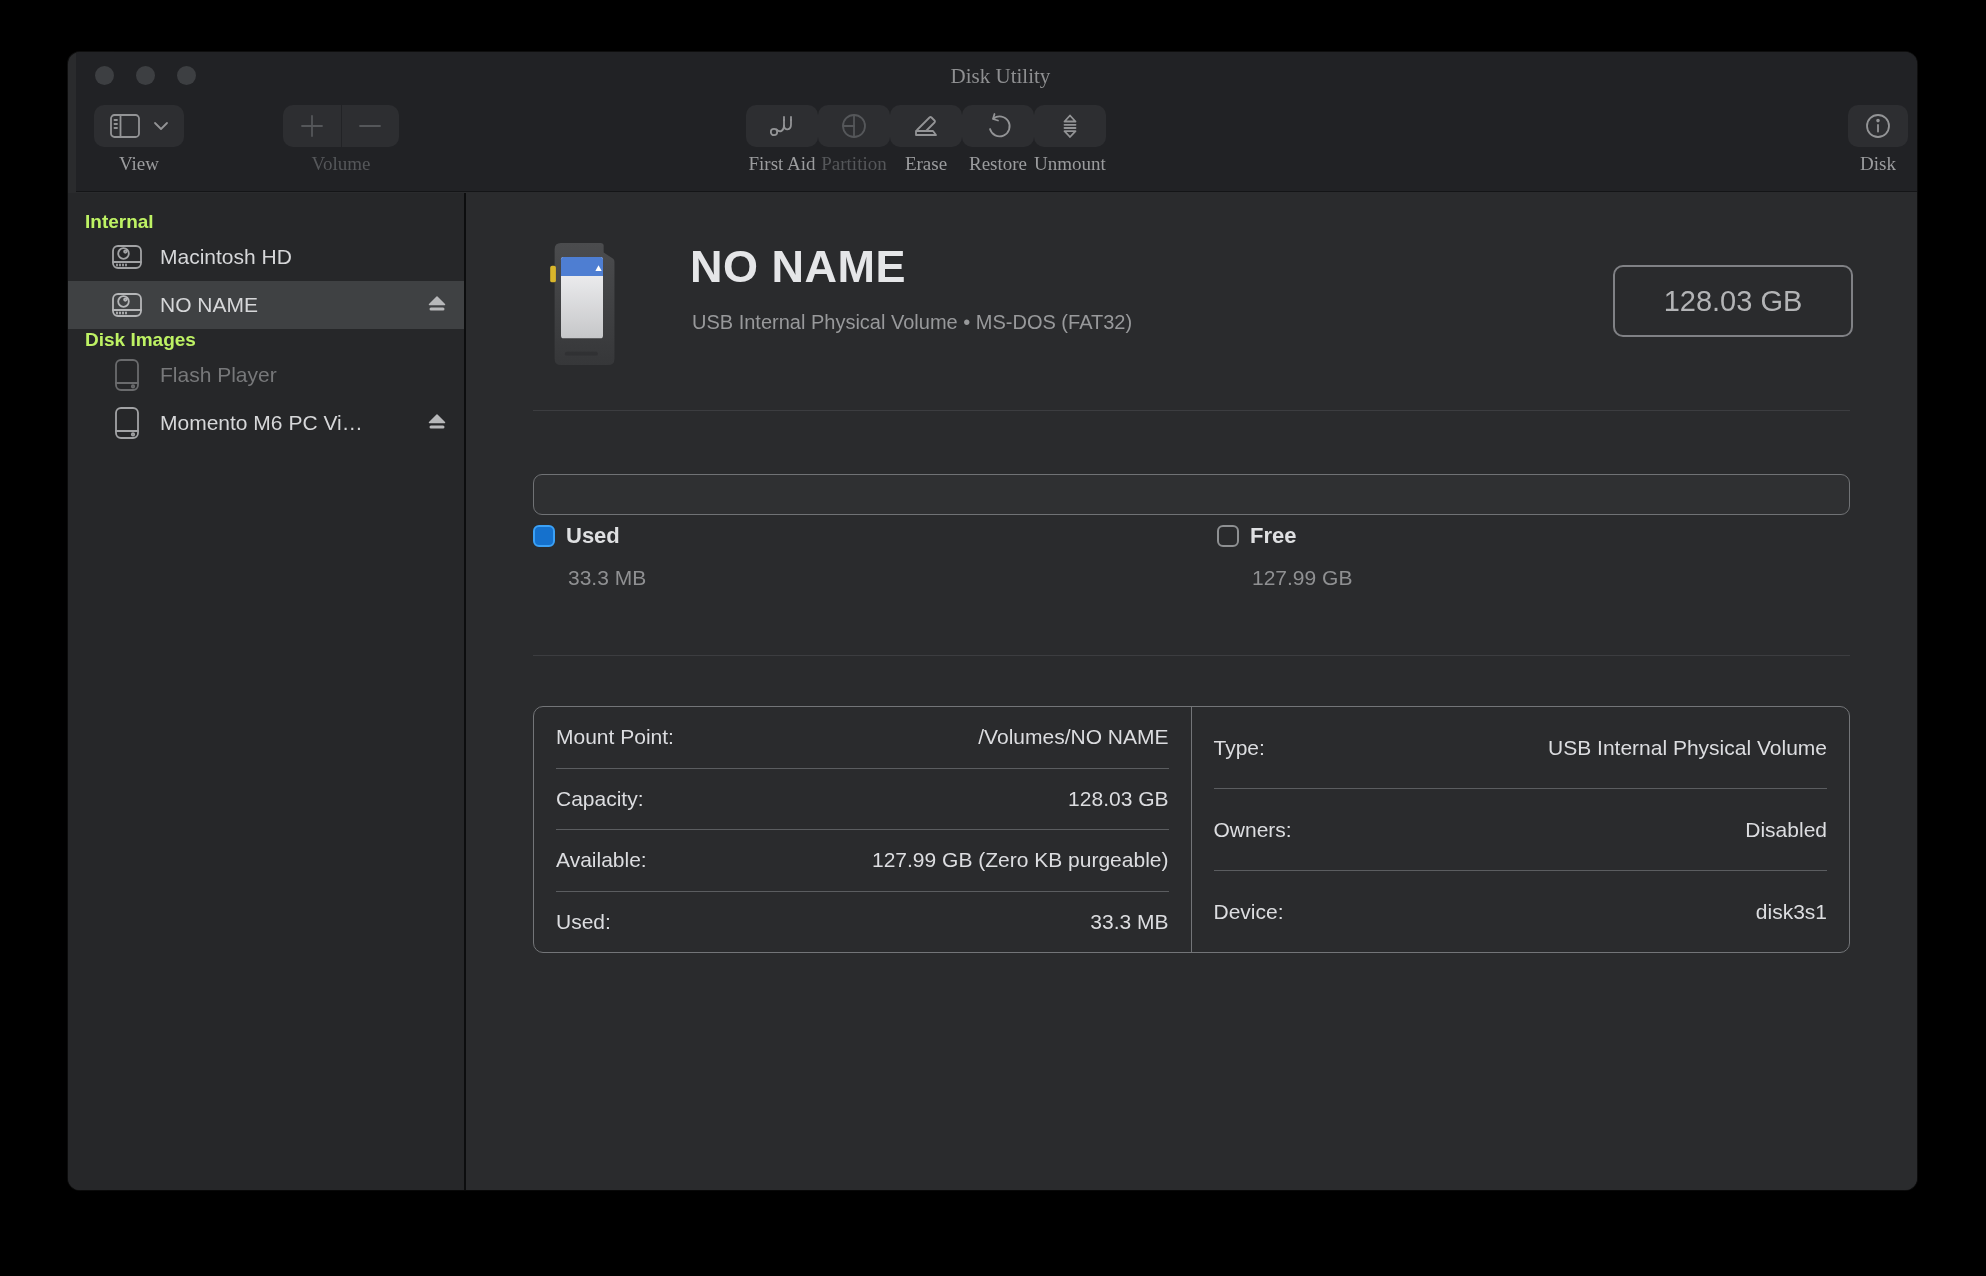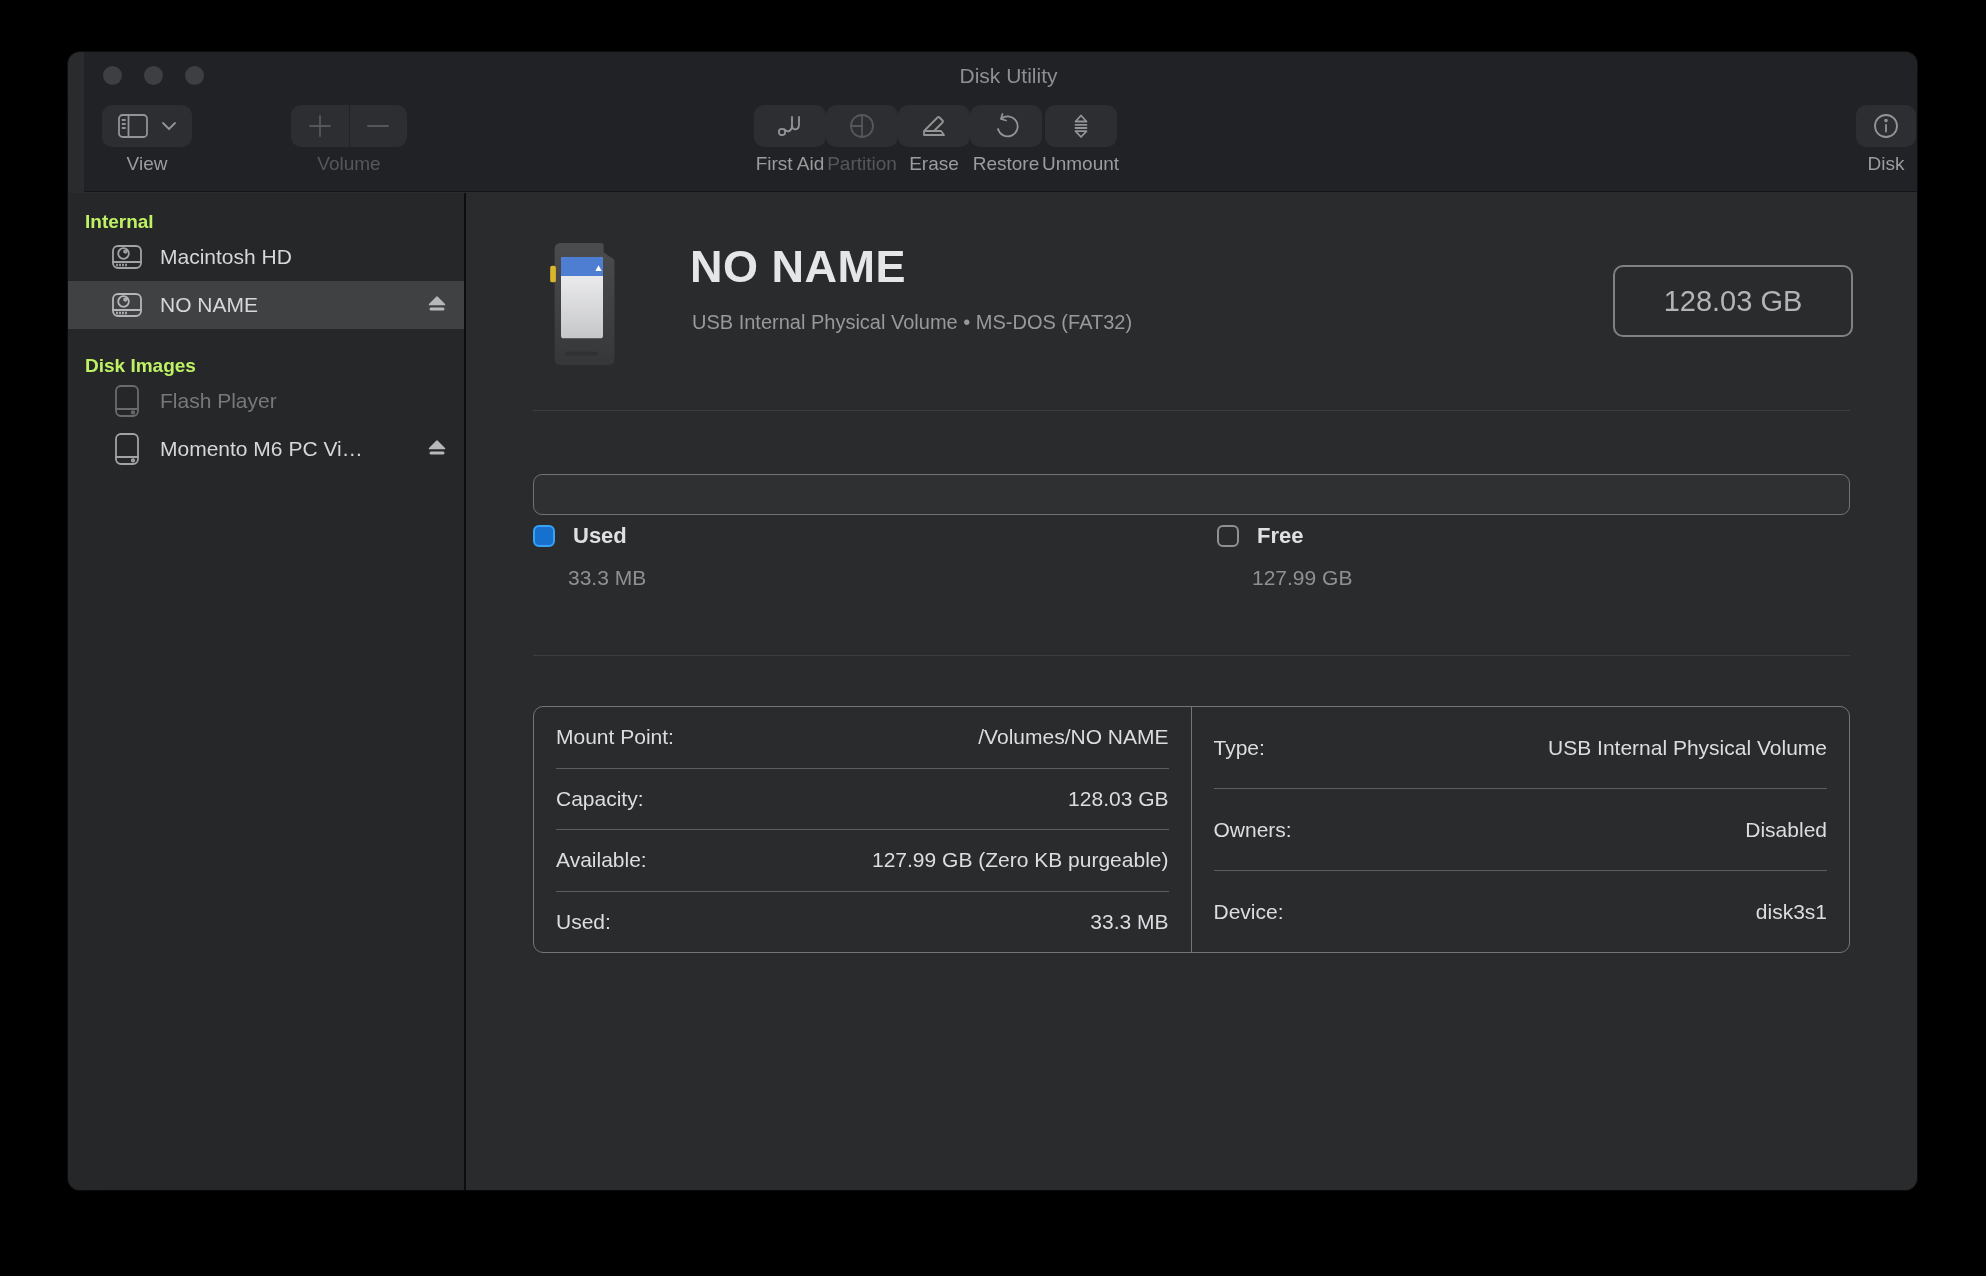--- a/index.html
+++ b/index.html
@@ -4,22 +4,22 @@
 <style>
   * { margin:0; padding:0; box-sizing:border-box; }
   html,body { width:1986px; height:1276px; background:#000; overflow:hidden;
     font-family:"Liberation Sans","DejaVu Sans",sans-serif; -webkit-font-smoothing:antialiased; }
 
   .window { position:absolute; left:68px; top:52px; width:1849px; height:1138px;
     background:#2a2b2d; border-radius:12px; overflow:hidden;
     box-shadow:0 28px 90px rgba(0,0,0,.75), 0 0 0 1px rgba(255,255,255,.07); }
 
   
-  .toolbar { position:absolute; left:16px; top:0; width:100%; height:140px;
-    background:#212225; border-bottom:1px solid #141517; }
+  .toolbar { position:absolute; left:8px; top:0; width:100%; height:140px;
+    background:#212225; border-bottom:1px solid #141517;font-family:Liberation Serif, serif; }
   .win-title { position:absolute; left:0; right:0; top:12px; text-align:center;
     font-size:21px; font-weight:500; color:#8e8f91; }
   .traffic { position:absolute; top:14px; width:19px; height:19px; border-radius:50%; background:#3d3f42; }
   .t1{left:19px;} .t2{left:60px;} .t3{left:101px;}
 
   .tb-item { position:absolute; display:flex; flex-direction:column; align-items:center; }
   .tb-btn { height:42px; border-radius:10px; background:#2d2e31; display:flex;
     align-items:center; justify-content:center; }
   .tb-label { margin-top:6px; font-size:19px; color:#9b9c9e; }
   .dim .tb-label { color:#55575a; }
@@ -37,21 +37,21 @@
   .center-group .tb-btn { min-width:72px; padding:0 14px; }
 
   .info-item { left:1772px; top:53px; }
   .info-btn { width:60px; }
 
   
   .sidebar { position:absolute; left:0; top:141px; width:398px; bottom:0;
     background:#262729; border-right:2px solid #0c0d0e; }
   .sb-header { padding:0 0 0 17px; font-size:19px; font-weight:bold; color:#bef264; }
   .h-internal { margin-top:18px; }
-  .h-images { margin-top:26px; }
+  .h-images { }
   .sb-row { position:relative; height:48px; display:flex; align-items:center; padding-left:42px; }
   .sb-row.selected { background:#3f4143; }
   .sb-icon { width:34px; height:34px; flex:0 0 34px; }
   .sb-label { margin-left:16px; font-size:21px; color:#d6d7d9; white-space:nowrap;
     overflow:hidden; text-overflow:ellipsis; max-width:240px; }
   .sb-row.dimmed .sb-label { color:#77787a; }
   .sb-row.dimmed .sb-icon { opacity:.55; }
   .eject { position:absolute; right:15px; top:12px; width:24px; height:24px; }
 
   
@@ -65,21 +65,21 @@
     justify-content:center; font-size:29px; color:#b3b4b6; }
 
   .sep { position:absolute; left:65px; right:67px; height:1px; background:#3c3d40; }
   .sep1 { top:217px; } .sep2 { top:462px; }
 
   .usage-bar { position:absolute; left:65px; top:281px; right:67px; height:41px;
     border:1.5px solid #707275; border-radius:9px; background:#2f3032; }
 
   .legend-item { position:absolute; top:330px; }
   .legend-used { left:65px; } .legend-free { left:749px; }
-  .legend-head { display:flex; align-items:center; gap:18px; }
+  .legend-head { display:flex; align-items:center; gap:11px; }
   .swatch { width:22px; height:22px; border-radius:6px; }
   .swatch-used { background:#1571cd; border:2.5px solid #3ba1f6; }
   .swatch-free { background:transparent; border:2.5px solid #8e9092; }
   .legend-label { font-size:22px; font-weight:bold; color:#dfe0e2; }
   .legend-value { margin:17px 0 0 35px; font-size:21px; color:#8f9092; }
 
   .details { position:absolute; left:65px; right:67px; top:513px; height:247px;
     border:1.5px solid #737578; border-radius:10px; display:flex; }
   .dcol { width:50%; display:flex; flex-direction:column; }
   .dcol-left { border-right:1.5px solid #737578; }

